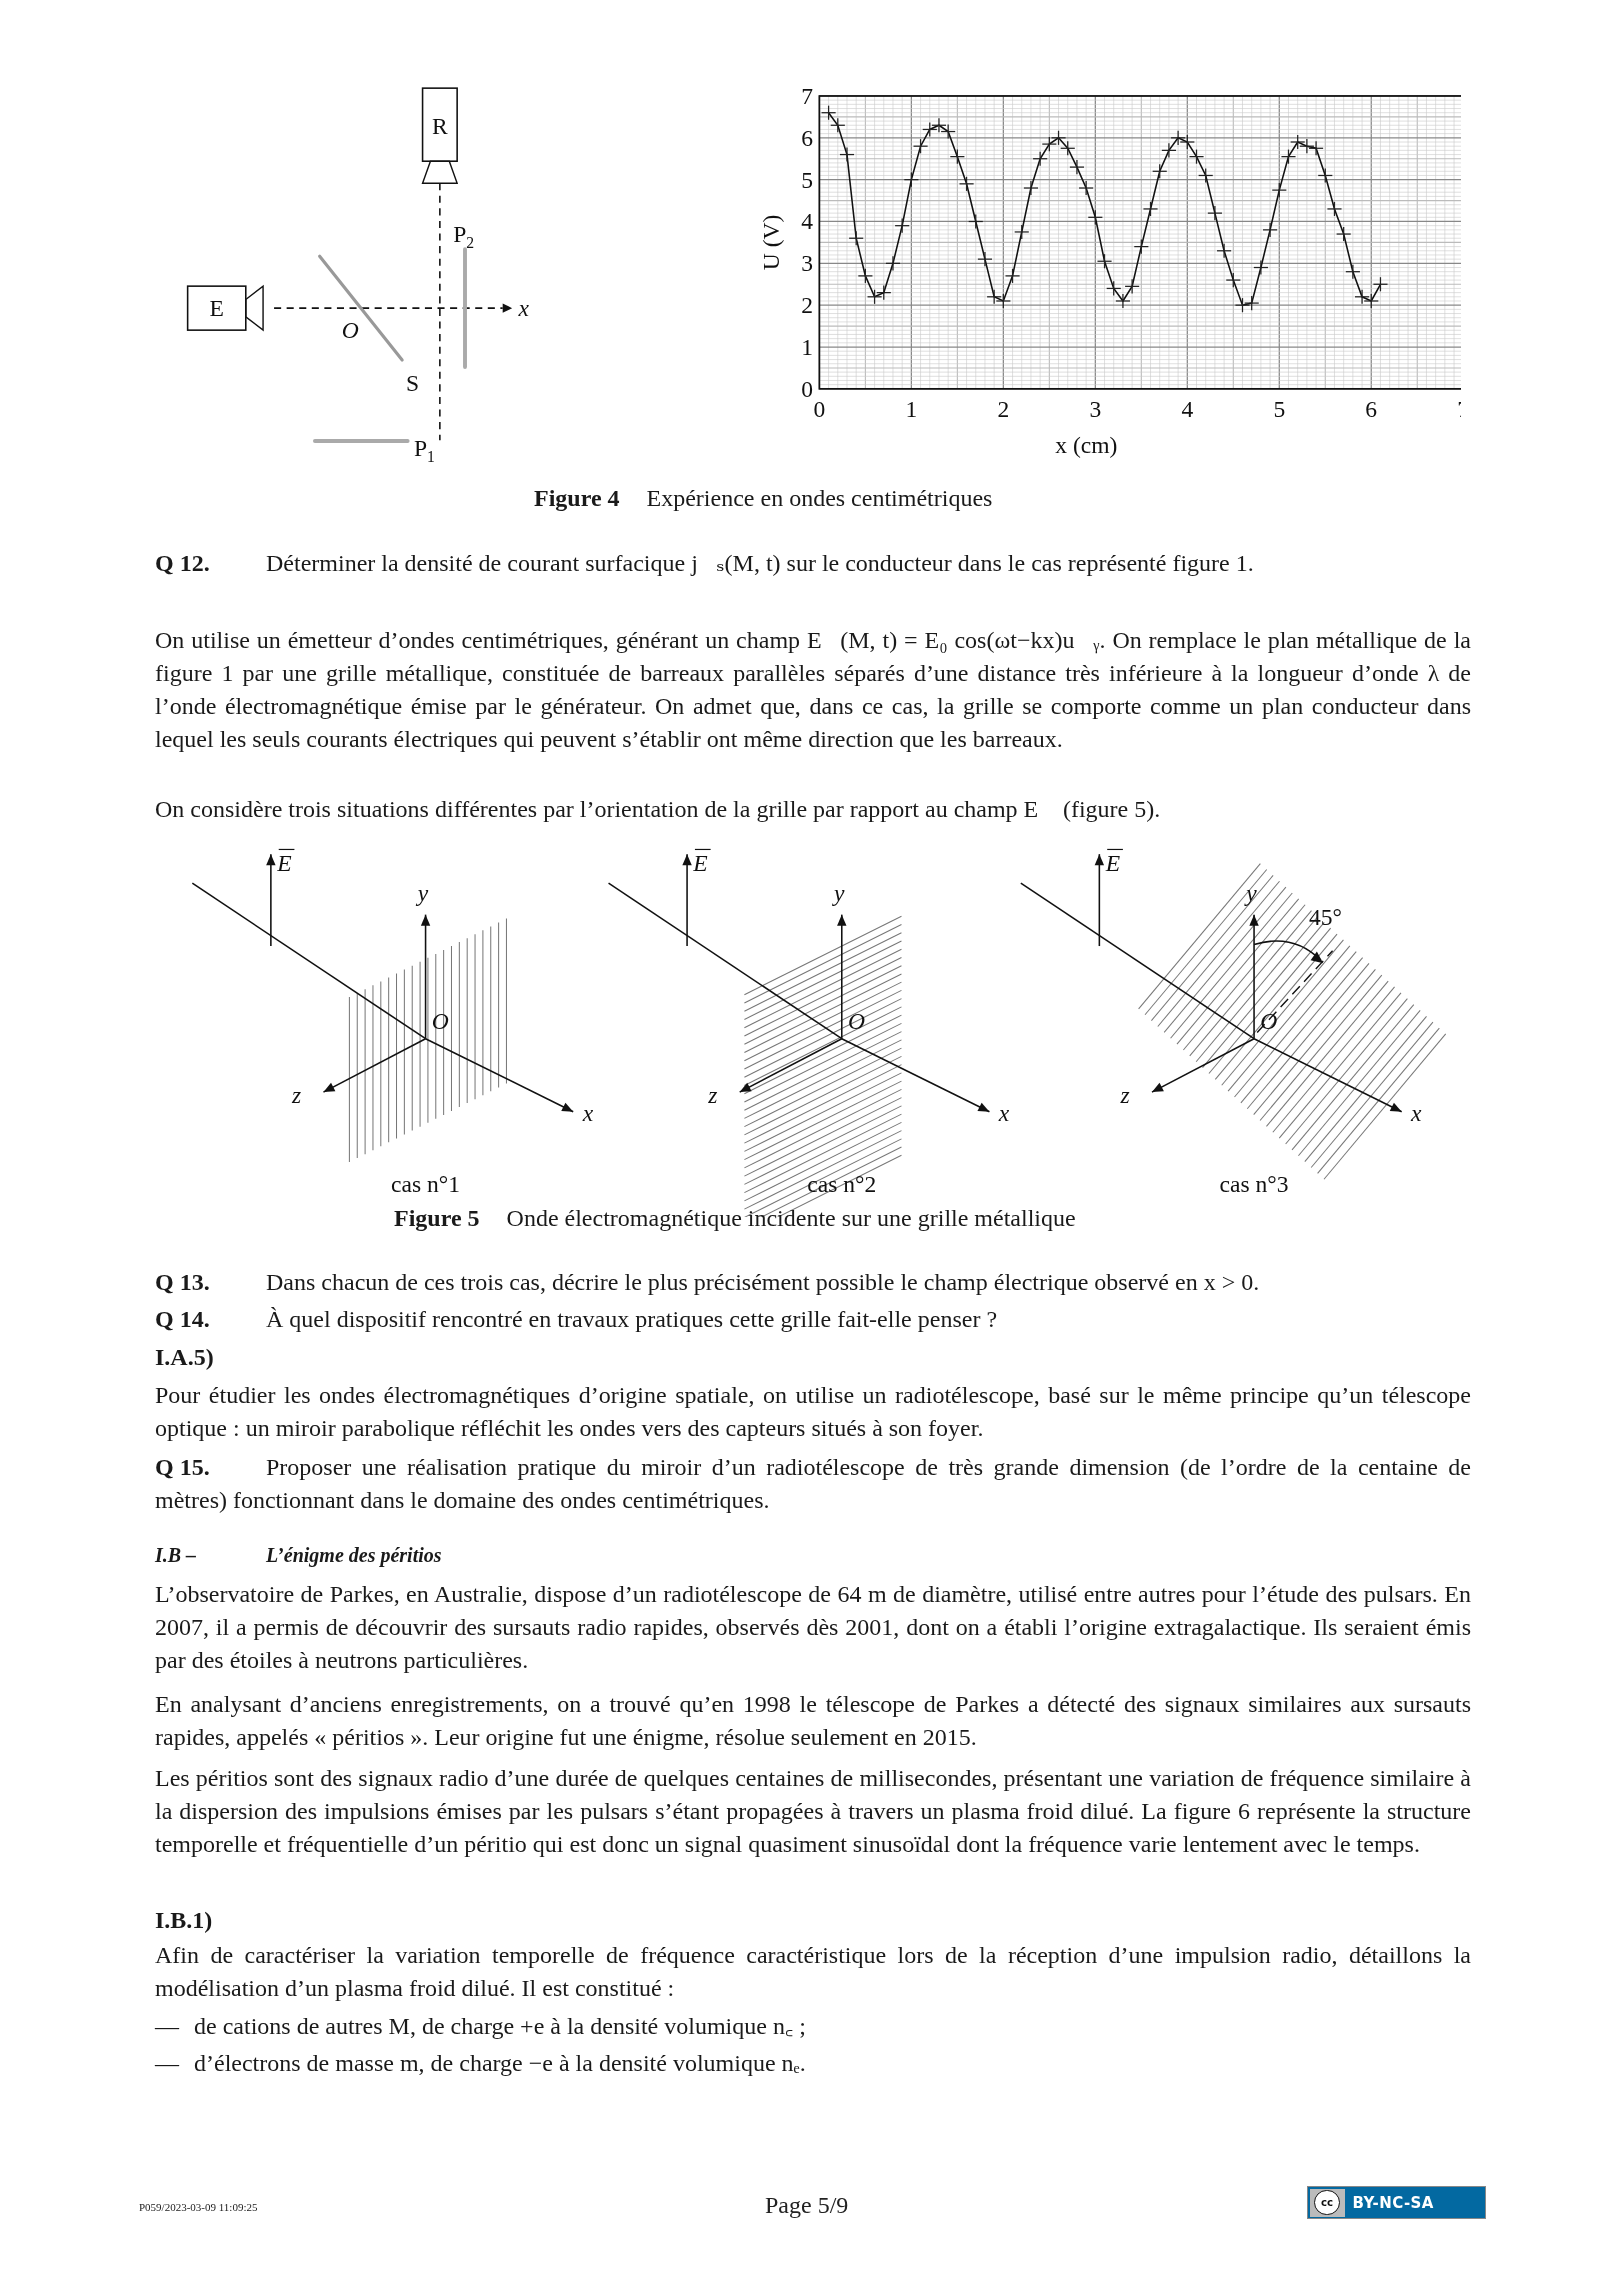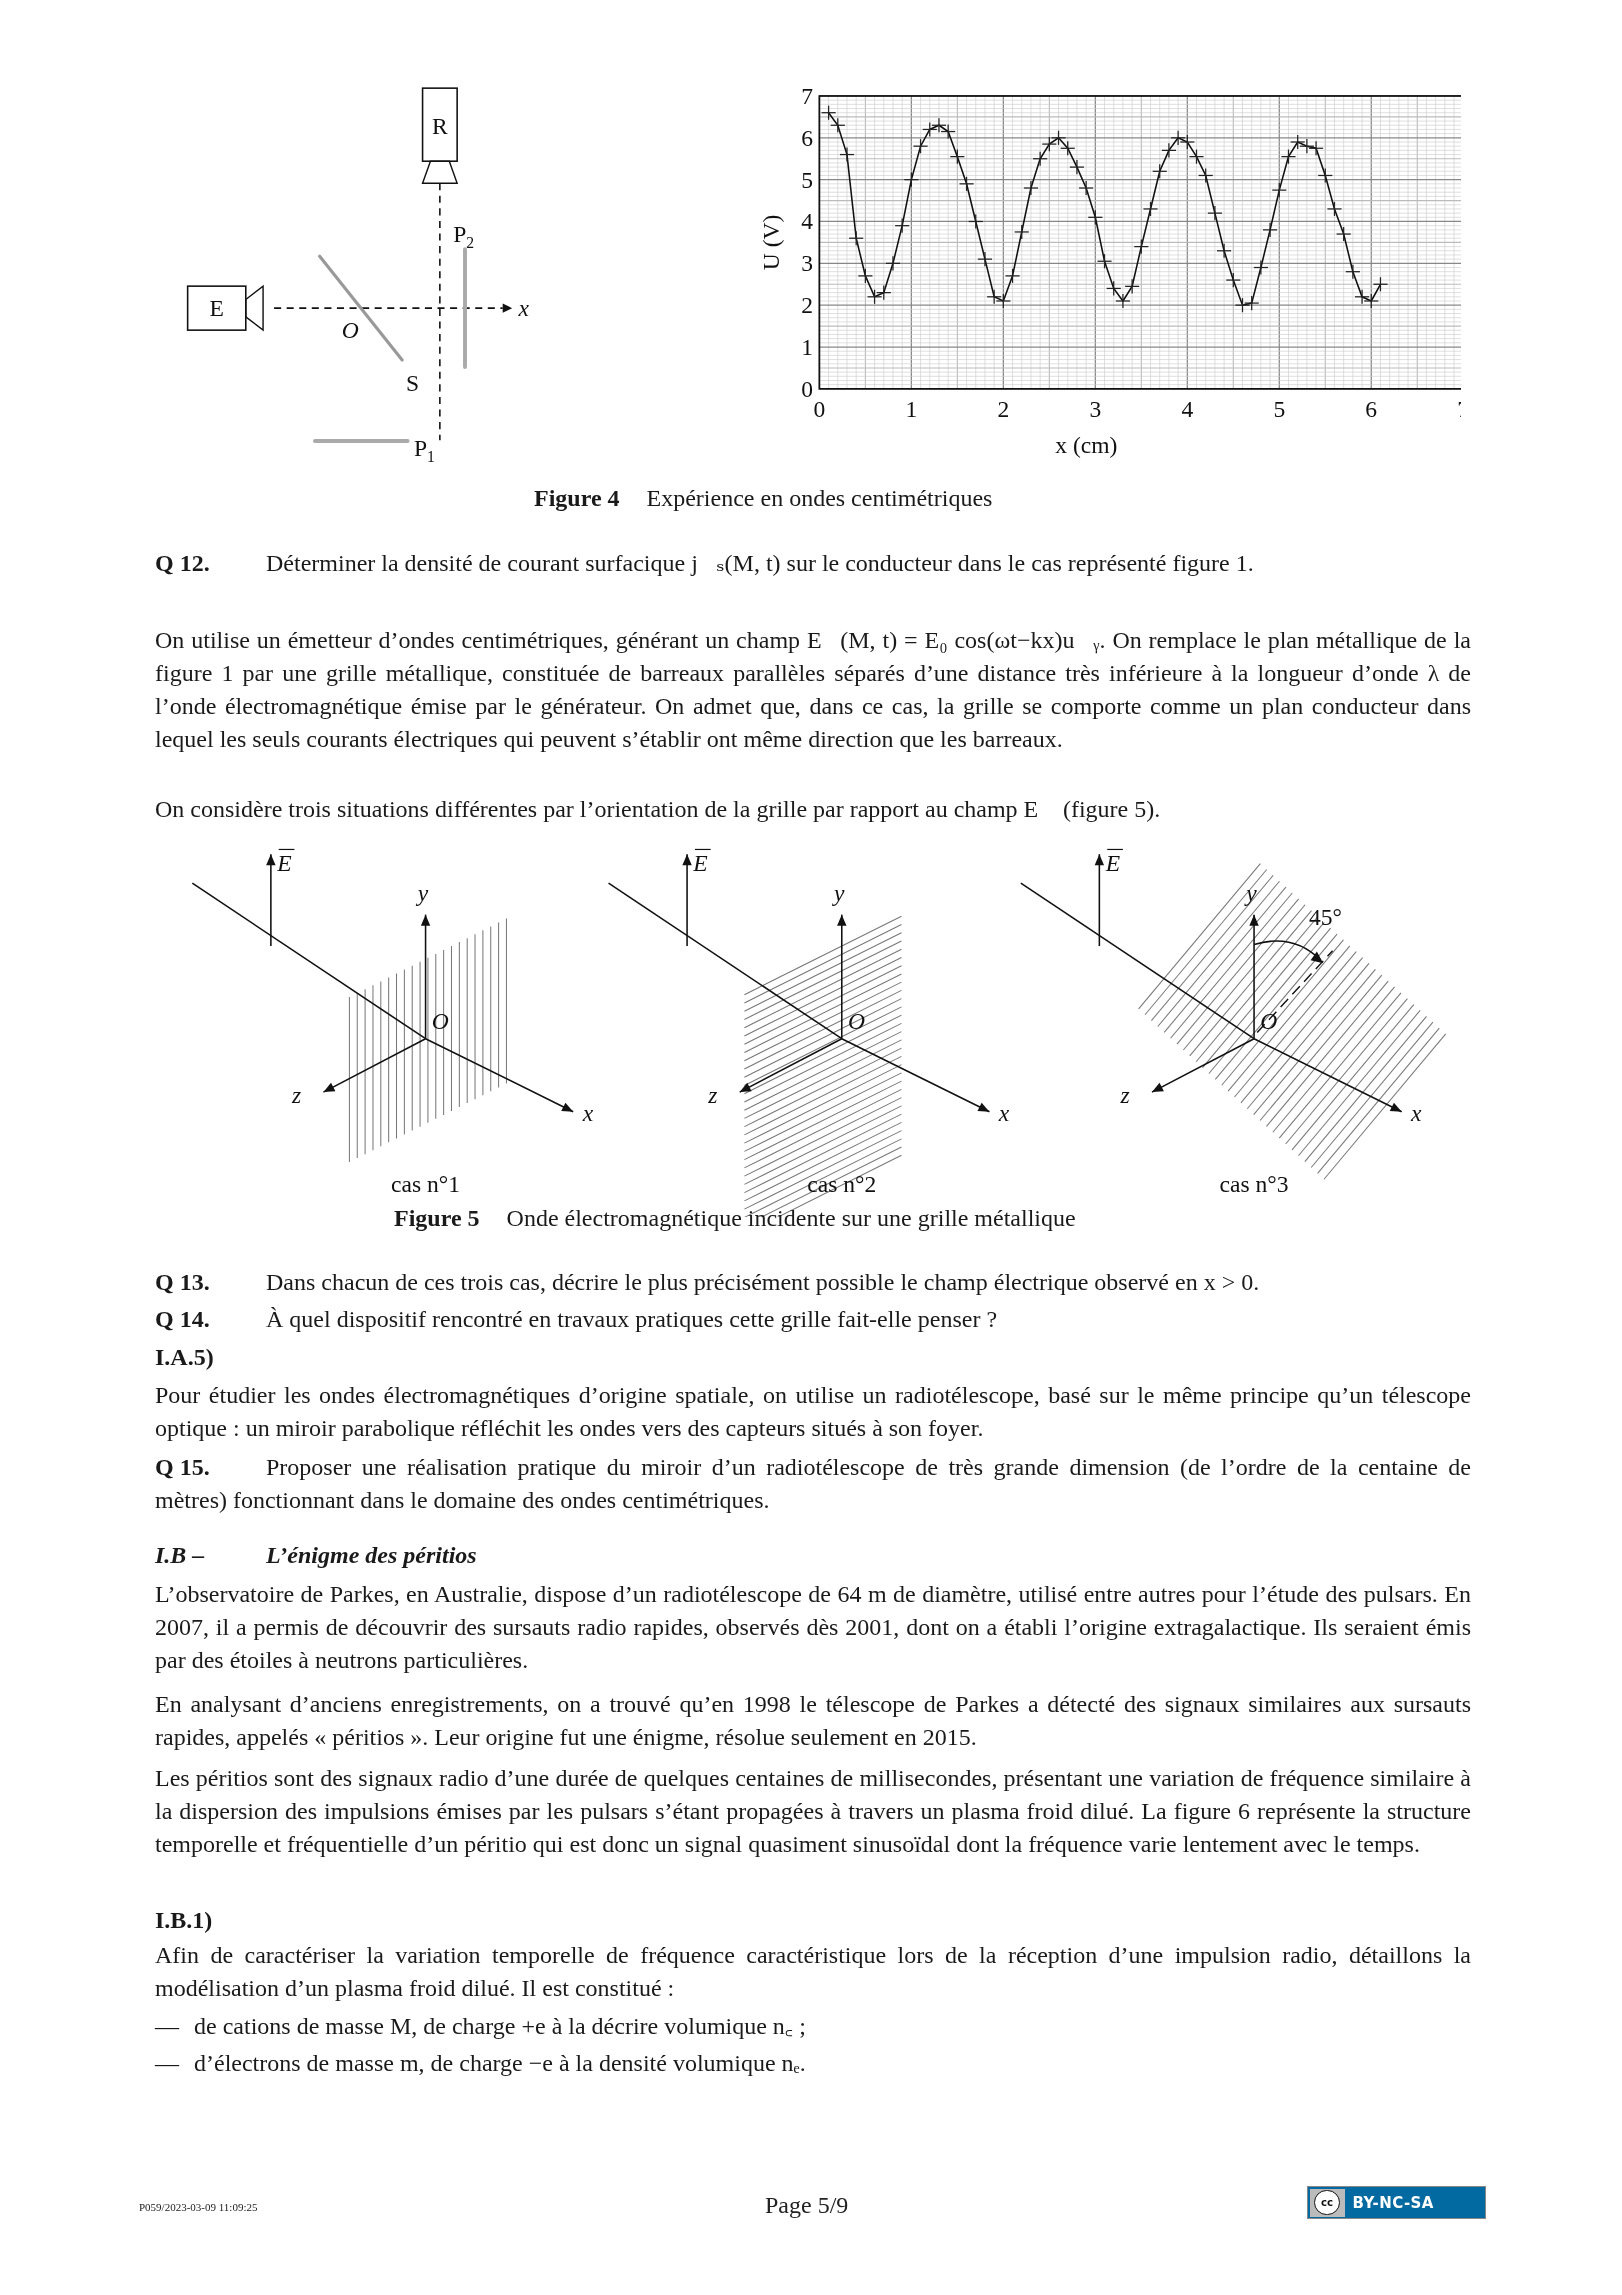--- a/index.html
+++ b/index.html
@@ -5,21 +5,21 @@
   html, body { margin: 0; padding: 0; background: #ffffff; }
   body { width: 1623px; height: 2295px; position: relative; overflow: hidden;
          font-family: "DejaVu Serif", "Liberation Serif", serif; color: #111; }
   .abs { position: absolute; }
   .txt { font-family: "Liberation Serif", "DejaVu Serif", serif; font-size: 24px; line-height: 33px; color: #1a1a1a; }
   .para { position: absolute; left: 155px; width: 1316px; text-align: justify; }
   .qlabel { font-weight: bold; display: inline-block; width: 111px; }
   .bold { font-weight: bold; }
   .caption { position: absolute; font-family: "Liberation Serif", serif; font-size: 24px; color: #1a1a1a; }
   .caption b { margin-right: 27px; }
-  .section { font-family: "Liberation Serif", serif; font-size: 24px; font-weight: bold; font-style: italic; }
+  .section { font-family: "Liberation Serif", serif; font-size: 20px; font-weight: bold; font-style: italic; }
   .footer-left { position: absolute; left: 139px; top: 2201px; font-family: "Liberation Serif", serif; font-size: 11px; color: #222; }
   .footer-center { position: absolute; left: 765px; top: 2192px; font-family: "Liberation Serif", serif; font-size: 24px; color: #222; }
   .cc-badge { position: absolute; left: 1307px; top: 2186px; width: 177px; height: 31px; background: #0369a1; border: 1.6px solid #888; display: flex; align-items: center; }
   .cc-logo { width: 35px; height: 28px; background: #bbb; display: flex; align-items: center; justify-content: center; margin-left: 1.6px; }
   .cc-circle { width: 23.6px; height: 23.6px; border-radius: 50%; background: #fff; border: 1.6px solid #111; font-family: "DejaVu Sans", sans-serif; font-weight: bold; font-size: 10.2px; display: flex; align-items: center; justify-content: center; color: #111; }
   .cc-text { color: #fff; font-family: "DejaVu Sans", sans-serif; font-weight: bold; font-size: 15px; margin-left: 7.9px; letter-spacing: 0.4px; }
   svg text { font-family: "Liberation Serif", "DejaVu Serif", serif; fill: #111; }
   .list-item { position: absolute; left: 155px; }
   .dash { display: inline-block; width: 39px; }
 </style>
@@ -651,21 +651,21 @@
 </div>
 
 <div class="para txt" style="top:1578px;">L’observatoire de Parkes, en Australie, dispose d’un radiotélescope de 64 m de diamètre, utilisé entre autres pour l’étude des pulsars. En 2007, il a permis de découvrir des sursauts radio rapides, observés dès 2001, dont on a établi l’origine extragalactique. Ils seraient émis par des étoiles à neutrons particulières.</div>
 <div class="para txt" style="top:1688px;">En analysant d’anciens enregistrements, on a trouvé qu’en 1998 le télescope de Parkes a détecté des signaux similaires aux sursauts rapides, appelés « péritios ». Leur origine fut une énigme, résolue seulement en 2015.</div>
 <div class="para txt" style="top:1762px;">Les péritios sont des signaux radio d’une durée de quelques centaines de millisecondes, présentant une variation de fréquence similaire à la dispersion des impulsions émises par les pulsars s’étant propagées à travers un plasma froid dilué. La figure 6 représente la structure temporelle et fréquentielle d’un péritio qui est donc un signal quasiment sinusoïdal dont la fréquence varie lentement avec le temps.</div>
 
 <div class="para txt bold" style="top:1904px;">I.B.1)</div>
 <div class="para txt" style="top:1939px;">Afin de caractériser la variation temporelle de fréquence caractéristique lors de la réception d’une impulsion radio, détaillons la modélisation d’un plasma froid dilué. Il est constitué :</div>
 
 <div class="list-item txt" style="top:2010px;">
-  <span class="dash">—</span><span>de cations de masse M, de charge +e à la décrire volumique n꜀ ;</span>
+  <span class="dash">—</span><span>de cations de autres M, de charge +e à la densité volumique n꜀ ;</span>
 </div>
 <div class="list-item txt" style="top:2047px;">
   <span class="dash">—</span><span>d’électrons de masse m, de charge −e à la densité volumique nₑ.</span>
 </div>
 
 <div class="footer-left">P059/2023-03-09 11:09:25</div>
 <div class="footer-center">Page 5/9</div>
 <div class="cc-badge">
   <div class="cc-logo">
       <div class="cc-circle">cc</div>

